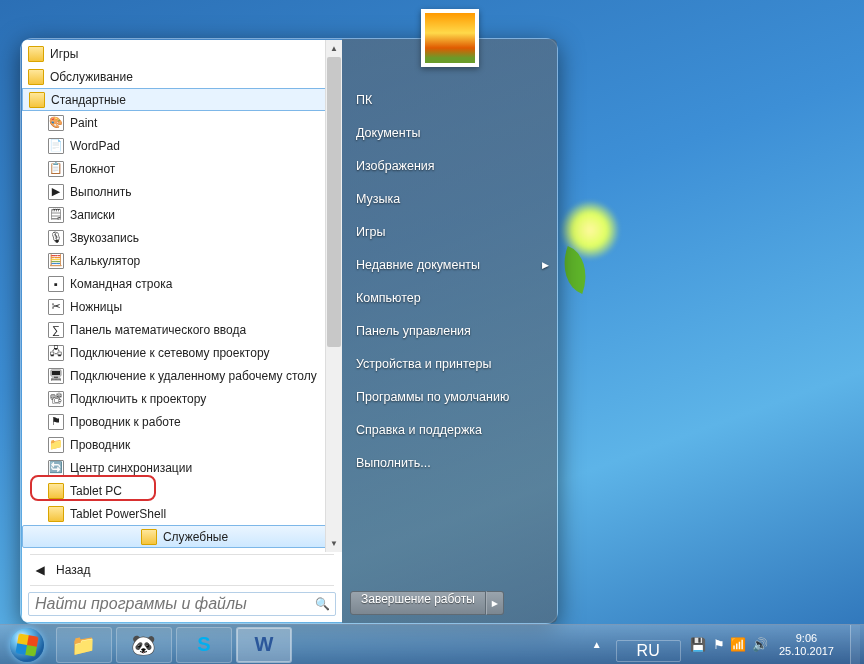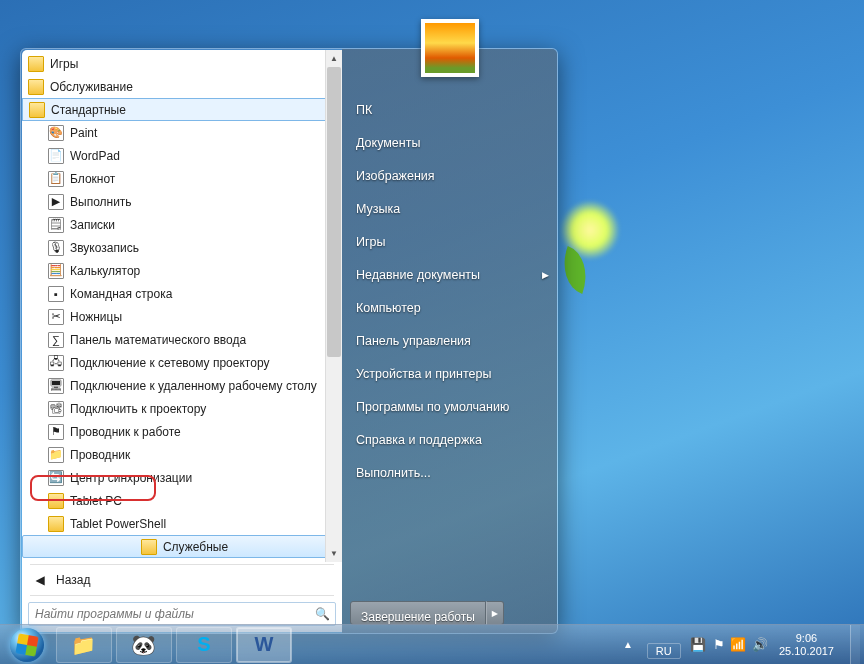--- a/index.html
+++ b/index.html
@@ -1,66 +1,66 @@
 <!DOCTYPE html>
 <html><head>
 <meta charset="utf-8">
 <style>
   * { box-sizing: border-box; margin: 0; padding: 0; font-family: "Segoe UI", Tahoma, sans-serif; }
   body { width: 864px; height: 664px; overflow: hidden; position: relative; background: linear-gradient(160deg, #2b6fb5 0%, #3d8fd6 40%, #5db4e8 70%, #2b6fb5 100%); }
   .wallpaper-glow { position:absolute; top:200px; left:560px; width:60px; height:60px; border-radius:50%; background: radial-gradient(circle, #fff8a0, #e0ff60 40%, transparent 70%); filter: blur(2px); }
   .wallpaper-leaf { position:absolute; top:250px; left:560px; width:30px; height:40px; background:#5fb52a; border-radius: 0 100% 0 100%; transform: rotate(20deg); }
 
   
-  .start-menu { position: absolute; left: 20px; top: 38px; width: 538px; height: 586px; background: rgba(255,255,255,0.1); border: 1px solid rgba(255,255,255,0.3); border-radius: 6px; box-shadow: 0 6px 24px rgba(0,0,0,0.5); display: flex; margin-top: 10px; }
+  .start-menu { position: absolute; left: 20px; top: 38px; width: 538px; height: 586px; background: rgba(255,255,255,0.1); border: 1px solid rgba(255,255,255,0.3); border-radius: 12px; box-shadow: 0 6px 24px rgba(0,0,0,0.5); display: flex; }
   .start-left { width: 320px; background: #fff; border-radius: 5px 0 0 5px; display: flex; flex-direction: column; margin:1px 0 1px 1px;}
   .program-list { flex: 1; overflow: hidden; padding: 2px 0; position: relative; }
   .scrollbar { position:absolute; right:0; top:0; width:17px; height:100%; background:#f0f0f0; border-left:1px solid #ddd; display:flex; flex-direction:column; justify-content:space-between; }
   .scroll-arrow { height:17px; display:flex; align-items:center; justify-content:center; color:#555; font-size:8px; }
   .scroll-thumb { position:absolute; left:1px; right:1px; top:17px; bottom:40%; background:#c8c8c8; border-radius:2px; }
 
   .pl-item { display: flex; align-items: center; height: 23px; padding-left: 6px; font-size: 12px; color: #222; cursor: default; white-space:nowrap; overflow:hidden; padding-right:20px;}
   .pl-item.indent-1 { padding-left: 26px; }
   .pl-item.hover { background: linear-gradient(#eaf5ff,#cde8ff); border:1px solid #7db7e8; border-radius:2px; padding-left:25px; height:23px;justify-content:center; }
   .pl-item .icon { width:16px; height:16px; margin-right:6px; flex-shrink:0; display:inline-flex; align-items:center; justify-content:center; font-size:11px;}
   .folder-icon { background: linear-gradient(#ffe79a,#f5c43d); border:1px solid #d9a400; border-radius:1px; }
   .app-icon { border:1px solid #888; background:#fff; border-radius:1px; }
   .expanded { border:1px solid #7db7e8; background:#e7f3ff; }
 
   .divider { height:1px; background:#e0e0e0; margin: 2px 8px; }
   .back-row { display:flex; align-items:center; height:26px; padding-left:10px; font-size:12px; color:#222; }
   .back-row .arrow { width:16px; height:16px; margin-right:8px; display:flex; align-items:center; justify-content:center; font-size:12px; }
   .search-box { margin:4px 6px 6px 6px; height:24px; border:1px solid #b5cfe7; border-radius:2px; display:flex; align-items:center; background:#fff; }
-  .search-box input { flex:1; border:none; outline:none; font-size:12px; font-style:italic; color:#0f172a; padding:0 6px; background:transparent; }
+  .search-box input { flex:1; border:none; outline:none; font-size:16px; font-style:italic; color:#0f172a; padding:0 6px; background:transparent; }
   .search-box .mag { width:20px; color:#5b8ab3; font-size:12px; }
 
   
   .highlight-callout { position:absolute; border:2px solid #d83030; border-radius:8px; pointer-events:none; }
 
   
   .start-right { flex:1; background: linear-gradient(to bottom, rgba(80,90,100,0.55), rgba(70,80,90,0.55)); position:relative; border-radius:0 5px 5px 0; display:flex; flex-direction:column; }
   .user-picture { position:absolute; top:-30px; left:50%; transform:translateX(-50%); width:58px; height:58px; background:#fff; border:1px solid rgba(255,255,255,0.7); box-shadow:0 2px 6px rgba(0,0,0,0.4); padding:3px; }
   .user-picture .img { width:100%; height:100%; background: linear-gradient(#ff9a00,#ffd94a 40%,#e05a00 70%, #6a9b2a 90%); }
   .right-items { margin-top: 44px; flex:1; }
   .ri { height:33px; display:flex; align-items:center; padding:0 14px; font-size:12.5px; color:#fff; text-shadow: 0 1px 2px rgba(0,0,0,0.6); position:relative; }
   .ri .submenu-arrow { position:absolute; right:8px; font-size:9px; color:#fff; }
   .shutdown-row { display:flex; align-items:center; padding:6px 8px 8px 8px; gap:0; }
-  .shutdown-btn { display:flex; align-items:flex-end; background: linear-gradient(#9aa4ad,#7c8791); border:1px solid #5f6a73; border-radius:3px 0 0 3px; height:24px; padding:0 10px; font-size:12px; color:#fff; text-shadow:0 1px 1px rgba(0,0,0,0.5); }
+  .shutdown-btn { display:flex; align-items:flex-start; background: linear-gradient(#9aa4ad,#7c8791); border:1px solid #5f6a73; border-radius:3px 0 0 3px; height:24px; padding:0 10px; font-size:12px; color:#fff; text-shadow:0 1px 1px rgba(0,0,0,0.5); }
   .shutdown-arrow { width:18px; height:24px; background: linear-gradient(#9aa4ad,#7c8791); border:1px solid #5f6a73; border-left:1px solid #a5adb5; border-radius:0 3px 3px 0; display:flex; align-items:center; justify-content:center; color:#fff; font-size:8px;}
 
   
   .taskbar { position:absolute; left:0; right:0; bottom:0; height:40px; background: linear-gradient(to bottom, rgba(140,170,200,0.55), rgba(60,90,130,0.65)); border-top:1px solid rgba(255,255,255,0.3); display:flex; align-items:center; }
   .start-orb { width:46px; height:34px; margin-left:4px; display:flex; align-items:center; justify-content:center; }
   .orb { width:34px; height:34px; border-radius:50%; background: radial-gradient(circle at 35% 30%, #fff, #6fc2f0 25%, #1a5fa0 70%); box-shadow:0 0 6px rgba(120,200,255,0.9); position:relative; }
   .orb::after{ content:""; position:absolute; inset:7px; background: conic-gradient(#f04a1a 0 90deg,#7ac221 90deg 180deg,#1a8ad6 180deg 270deg,#f5c412 270deg 360deg); border-radius:2px; transform:rotate(10deg); filter: blur(0.3px); }
   .tb-items { display:flex; gap:4px; margin-left:6px; }
   .tb-btn { width:56px; height:36px; border:1px solid rgba(255,255,255,0.25); border-radius:3px; background:rgba(255,255,255,0.1); display:flex; align-items:center; justify-content:center; font-size:20px;}
   .tb-btn.active { background:rgba(255,255,255,0.25); box-shadow: inset 0 0 0 1px rgba(255,255,255,0.4); }
   .tray { margin-left:auto; display:flex; align-items:center; gap:10px; padding-right:4px; color:#fff; font-size:11px; }
-  .tray .lang { border:1px solid rgba(255,255,255,0.3); padding:1px 8px; border-radius:2px; font-size:11px;margin-top:12px;}
+  .tray .lang { border:1px solid rgba(255,255,255,0.3); padding:1px 20px; border-radius:2px; font-size:16px;margin-top:12px;}
   .tray .clock { text-align:center; line-height:1.15; font-size:11px; padding-right:6px; }
   .tray-icons { display:flex; gap:6px; align-items:center; font-size:13px; }
   .tray .chev { font-size:10px; padding:2px 4px;}
   .show-desktop { width:10px; height:40px; border-left:1px solid rgba(255,255,255,0.3); background:rgba(255,255,255,0.08);}
 </style>
 </head>
 <body>
 
 <div class="wallpaper-glow"></div>
 <div class="wallpaper-leaf"></div>

